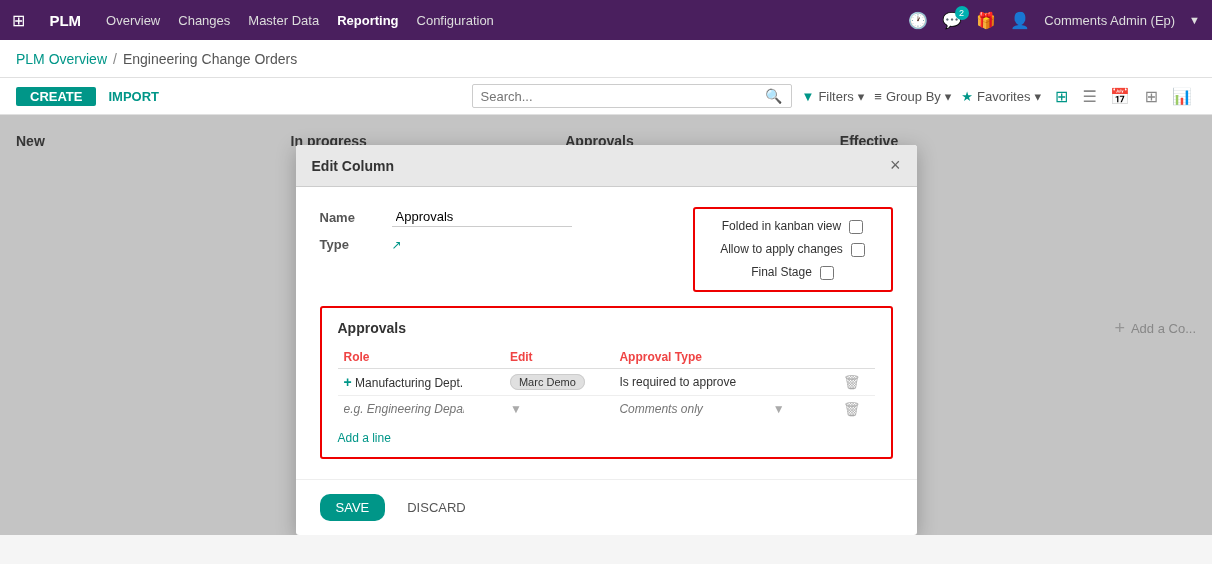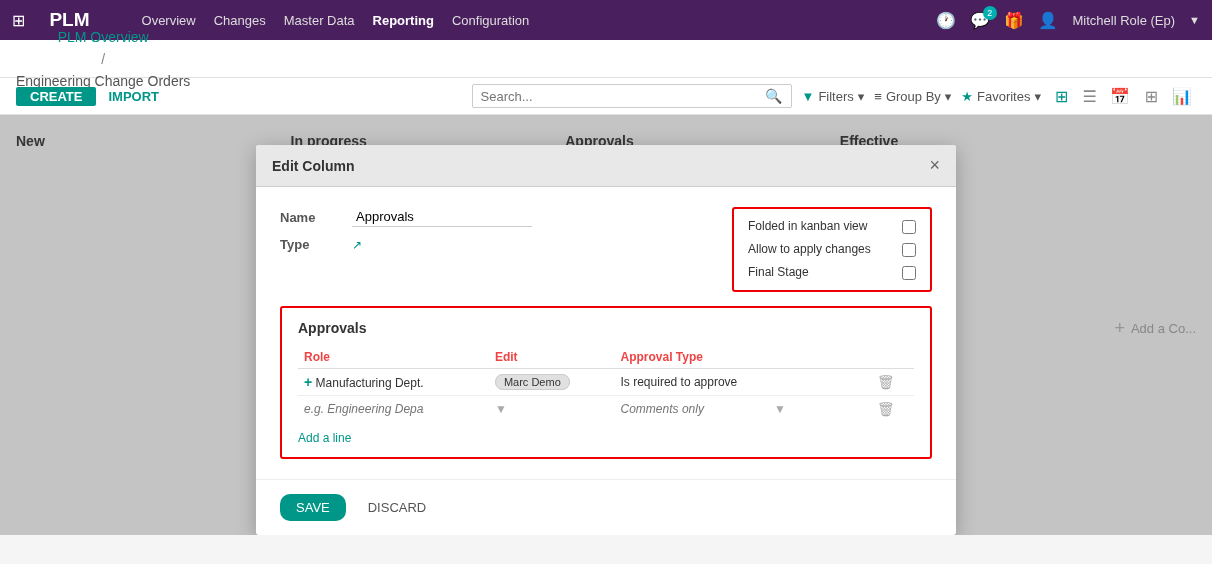--- a/index.html
+++ b/index.html
@@ -9,40 +9,40 @@
     .top-nav {
       background: #4a1f5e;
       color: #fff;
       display: flex;
       align-items: center;
       height: 40px;
       padding: 0 12px;
       gap: 20px;
     }
     .top-nav .grid-icon { font-size: 16px; cursor: pointer; margin-right: 4px; }
-    .top-nav .brand { font-size: 19px; font-weight: bold; margin-right: 32px; }
+    .top-nav .brand { font-size: 15px; font-weight: bold; margin-right: 5px; }
     .top-nav .nav-links { display: flex; gap: 18px; flex: 1; }
     .top-nav .nav-links a { color: #ddd; text-decoration: none; font-size: 13px; }
     .top-nav .nav-links a.active { color: #fff; font-weight: bold; }
     .top-nav .nav-right { display: flex; align-items: center; gap: 14px; }
     .top-nav .nav-icon { color: #ddd; font-size: 16px; cursor: pointer; }
     .top-nav .badge-wrap { position: relative; }
     .top-nav .badge { position: absolute; top: -5px; right: -6px; background: #00b0b0; color: #fff; border-radius: 50%; font-size: 9px; width: 14px; height: 14px; display: flex; align-items: center; justify-content: center; }
     .top-nav .user-label { color: #ddd; font-size: 13px; cursor: pointer; }
 
     
     .sub-header {
       background: #fff;
       border-bottom: 1px solid #e0e0e0;
       padding: 0 16px;
       display: flex;
       align-items: center;
       height: 38px;
     }
-    .breadcrumb { display: flex; align-items: center; gap: 6px; color: #008080; font-size: 14px; flex-direction: column; }
+    .breadcrumb { display: flex; align-items: flex-start; gap: 6px; color: #008080; font-size: 14px; }
     .breadcrumb .current { color: #555; }
     .btn-create {
       background: #009688;
       color: #fff;
       border: none;
       padding: 2px 14px;
       font-size: 13px;
       font-weight: bold;
       cursor: pointer;
       border-radius: 2px;
@@ -123,21 +123,21 @@
       display: flex;
       align-items: flex-start;
       justify-content: center;
       padding-top: 30px;
       z-index: 100;
     }
 
     .modal {
       background: #fff;
       border-radius: 3px;
-      width: 700px;
+      width: 621px;
       box-shadow: 0 4px 20px rgba(0,0,0,0.25);
       overflow: hidden;
     }
 
     .modal-header {
       background: #e8e8e8;
       padding: 10px 16px;
       display: flex;
       align-items: center;
       justify-content: space-between;
@@ -177,21 +177,21 @@
     .checkbox-section {
       border: 2px solid #e00;
       border-radius: 3px;
       padding: 10px 14px;
       margin-left: auto;
       min-width: 200px;
     }
     .checkbox-row {
       display: flex;
       align-items: flex-start;
-      justify-content: space-between;
+      justify-content: center;
       margin-bottom: 8px;
       gap: 8px;
     }
     .checkbox-row:last-child { margin-bottom: 0; }
     .checkbox-label { font-size: 12px; color: #333; max-width: 140px; }
     .checkbox-input { width: 14px; height: 14px; cursor: pointer; margin-top: 1px; }
 
     
     .approvals-section {
       border: 2px solid #e00;
@@ -287,21 +287,21 @@
     <a href="#">Configuration</a>
   </div>
   <div class="nav-right">
     <span class="nav-icon">🕐</span>
     <span class="badge-wrap">
       <span class="nav-icon">💬</span>
       <span class="badge">2</span>
     </span>
     <span class="nav-icon">🎁</span>
     <span class="nav-icon">👤</span>
-    <span class="user-label">Mitchell Role (Ep)</span>
+    <span class="user-label">Comments Admin (Ep)</span>
     <span style="color:#ddd;font-size:11px;">▼</span>
   </div>
 </div>
 
 <div class="sub-header">
   <div class="breadcrumb">
     <a href="#" style="color:#009688;text-decoration:none;">PLM Overview</a>
     <span style="color:#888;">/</span>
     <span class="current">Engineering Change Orders</span>
   </div>

